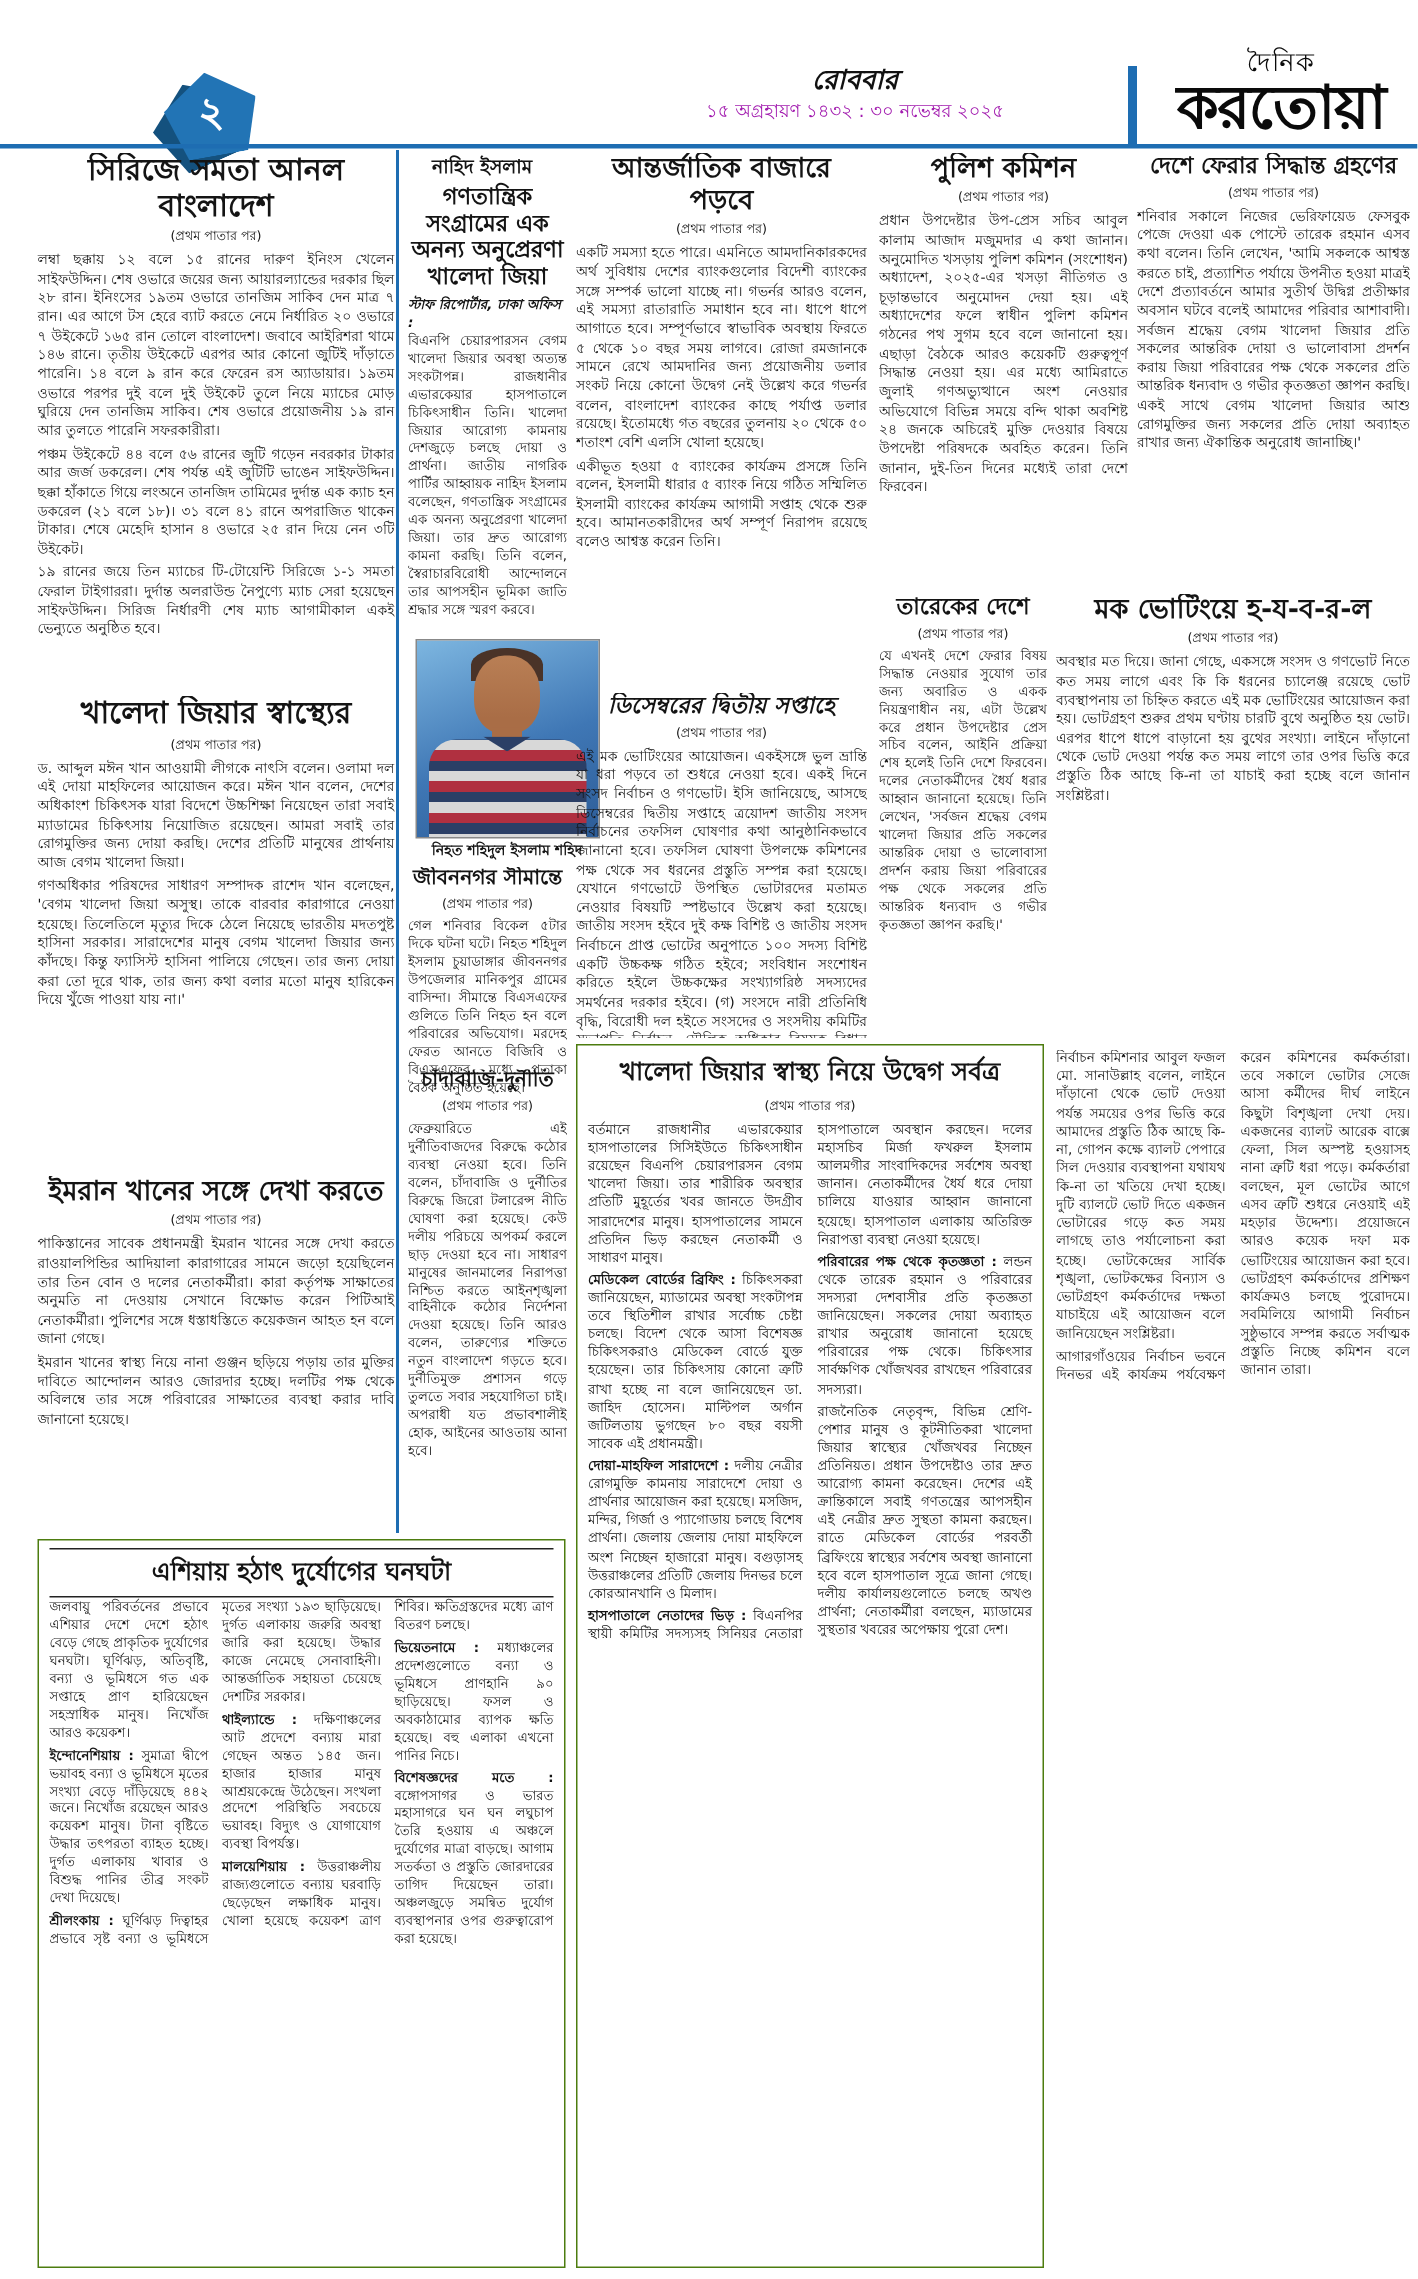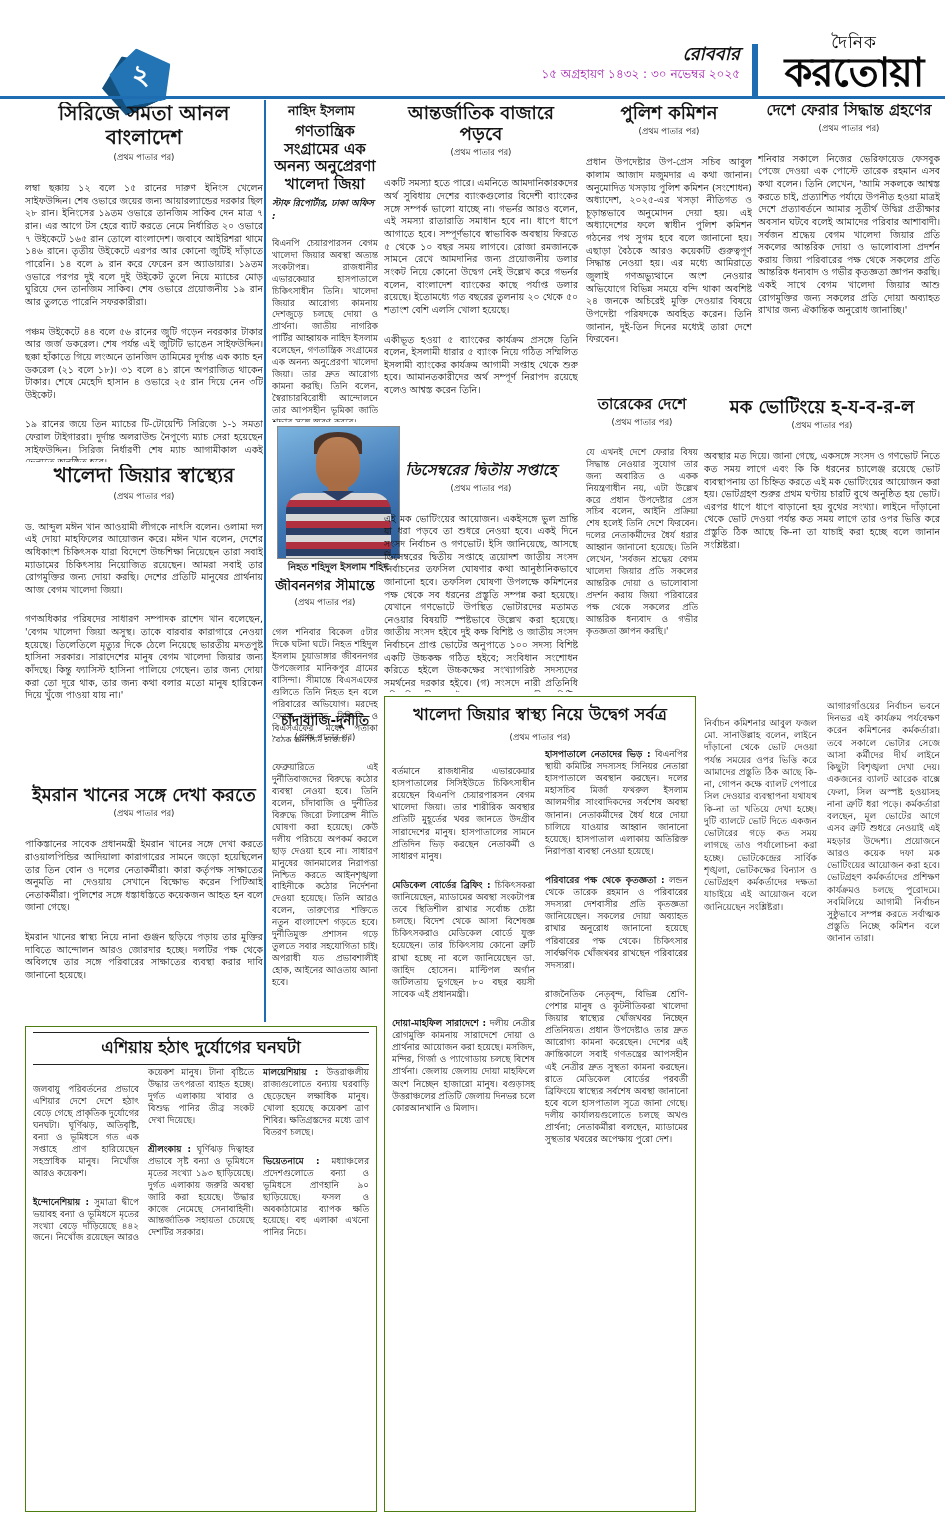--- a/index.html
+++ b/index.html
@@ -10,36 +10,36 @@
   }
   
   .masthead-rule{position:absolute;left:0;top:96px;width:945px;height:3px;background:#1e6db2;}
   .pagenum-wrap{position:absolute;left:100px;top:46px;width:78px;height:66px;}
   .pent{position:absolute;width:62px;height:56px;
     clip-path:polygon(50% 0,100% 38%,82% 100%,18% 100%,0 38%);}
   .pent.back{left:2px;top:8px;background:#14517e;transform:rotate(-24deg);}
   .pent.front{left:10px;top:2px;background:#2274b5;transform:rotate(-10deg);
     display:flex;align-items:center;justify-content:center;}
   .pent.front span{color:#fff;font-size:27px;font-weight:bold;transform:rotate(10deg);}
-  .dateblock{position:absolute;left:400px;top:44px;width:340px;text-align:right;line-height:1.15;}
+  .dateblock{position:absolute;left:400px;top:44px;width:340px;text-align:center;line-height:1.15;}
   .weekday{font-size:18px;font-weight:bold;font-style:italic;color:#111;}
   .dateline{font-size:12px;color:#a21caf;margin-top:3px;}
   .mast-vbar{position:absolute;left:752px;top:44px;width:6px;height:54px;background:#1e6db2;}
   .logoblock{position:absolute;left:766px;top:34px;width:176px;text-align:center;color:#0a0a0a;}
   .logo-top{font-size:17px;font-weight:normal;letter-spacing:1px;line-height:1;}
   .logo-main{font-size:40px;font-weight:bold;line-height:1.05;letter-spacing:-1px;}
   
   .art{position:absolute;overflow:hidden;}
   .hl{font-weight:bold;text-align:center;margin:0 0 2px;line-height:1.18;}
   .hl-xl{font-size:20px;}  .hl-lg{font-size:18px;}  .hl-md{font-size:15px;} .hl-sm{font-size:13.5px;}
   .cont{font-size:8.5px;text-align:center;margin:0 0 3px;}
   .kicker{font-size:12.5px;font-weight:bold;margin:0 16px 1px;}
   .byline{font-size:9px;font-weight:bold;font-style:italic;margin:0 0 2px;}
   .body{font-size:9.3px;line-height:1.36;text-align:justify;}
-  .body p{margin:17px 0 3px;}
+  .body p{margin:0 0 3px;}
   .cols2{column-count:2;column-gap:10px;}
   .cols3{column-count:3;column-gap:9px;}
   .vdiv{position:absolute;left:264px;top:100px;width:2px;height:922px;background:#1e6db2;}
   
   .boxed{border:1px solid #4d7c0f;padding:5px 7px;box-sizing:border-box;background:#fff;}
   .boxhl{font-weight:bold;text-align:center;font-size:16.5px;margin:0 0 2px;padding:2px 0;
          border-top:1.5px solid #222;border-bottom:1.5px solid #222;}
   .boxhl.noline{border:none;padding:0;}
   .runin{font-weight:bold;}
   
@@ -108,22 +108,24 @@
     <p>ইমরান খানের স্বাস্থ্য নিয়ে নানা গুঞ্জন ছড়িয়ে পড়ায় তার মুক্তির দাবিতে আন্দোলন আরও জোরদার হচ্ছে। দলটির পক্ষ থেকে অবিলম্বে তার সঙ্গে পরিবারের সাক্ষাতের ব্যবস্থা করার দাবি জানানো হয়েছে।</p>
   </div>
 </div>
 
 <div class="art boxed" style="left:25px;top:1026px;width:352px;height:486px;">
   <div class="boxhl">এশিয়ায় হঠাৎ দুর্যোগের ঘনঘটা</div>
   <div class="body cols3" style="font-size:8.8px;">
     <p>জলবায়ু পরিবর্তনের প্রভাবে এশিয়ার দেশে দেশে হঠাৎ বেড়ে গেছে প্রাকৃতিক দুর্যোগের ঘনঘটা। ঘূর্ণিঝড়, অতিবৃষ্টি, বন্যা ও ভূমিধসে গত এক সপ্তাহে প্রাণ হারিয়েছেন সহস্রাধিক মানুষ। নিখোঁজ আরও কয়েকশ।</p>
     <p><span class="runin">ইন্দোনেশিয়ায় :</span> <span>সুমাত্রা দ্বীপে ভয়াবহ বন্যা ও ভূমিধসে মৃতের সংখ্যা বেড়ে দাঁড়িয়েছে ৪৪২ জনে। নিখোঁজ রয়েছেন আরও কয়েকশ মানুষ। টানা বৃষ্টিতে উদ্ধার তৎপরতা ব্যাহত হচ্ছে। দুর্গত এলাকায় খাবার ও বিশুদ্ধ পানির তীব্র সংকট দেখা দিয়েছে।</span></p>
     <p><span class="runin">শ্রীলংকায় :</span> <span>ঘূর্ণিঝড় দিত্বাহর প্রভাবে সৃষ্ট বন্যা ও ভূমিধসে মৃতের সংখ্যা ১৯৩ ছাড়িয়েছে। দুর্গত এলাকায় জরুরি অবস্থা জারি করা হয়েছে। উদ্ধার কাজে নেমেছে সেনাবাহিনী। আন্তর্জাতিক সহায়তা চেয়েছে দেশটির সরকার।</span></p>
+    <p><span class="runin">থাইল্যান্ডে :</span> <span>দক্ষিণাঞ্চলের আট প্রদেশে বন্যায় মারা গেছেন অন্তত ১৪৫ জন। হাজার হাজার মানুষ আশ্রয়কেন্দ্রে উঠেছেন। সংখলা প্রদেশে পরিস্থিতি সবচেয়ে ভয়াবহ। বিদ্যুৎ ও যোগাযোগ ব্যবস্থা বিপর্যস্ত।</span></p>
     <p><span class="runin">মালয়েশিয়ায় :</span> <span>উত্তরাঞ্চলীয় রাজ্যগুলোতে বন্যায় ঘরবাড়ি ছেড়েছেন লক্ষাধিক মানুষ। খোলা হয়েছে কয়েকশ ত্রাণ শিবির। ক্ষতিগ্রস্তদের মধ্যে ত্রাণ বিতরণ চলছে।</span></p>
     <p><span class="runin">ভিয়েতনামে :</span> <span>মধ্যাঞ্চলের প্রদেশগুলোতে বন্যা ও ভূমিধসে প্রাণহানি ৯০ ছাড়িয়েছে। ফসল ও অবকাঠামোর ব্যাপক ক্ষতি হয়েছে। বহু এলাকা এখনো পানির নিচে।</span></p>
+    <p><span class="runin">বিশেষজ্ঞদের মতে :</span> <span>বঙ্গোপসাগর ও ভারত মহাসাগরে ঘন ঘন লঘুচাপ তৈরি হওয়ায় এ অঞ্চলে দুর্যোগের মাত্রা বাড়ছে। আগাম সতর্কতা ও প্রস্তুতি জোরদারের তাগিদ দিয়েছেন তারা। অঞ্চলজুড়ে সমন্বিত দুর্যোগ ব্যবস্থাপনার ওপর গুরুত্বারোপ করা হয়েছে।</span></p>
   </div>
 </div>
 
 <div class="art" style="left:272px;top:102px;width:106px;height:320px;">
   <div class="kicker">নাহিদ ইসলাম</div>
   <div class="hl hl-md" style="text-align:center;">গণতান্ত্রিক সংগ্রামের এক অনন্য অনুপ্রেরণা খালেদা জিয়া</div>
   <div class="byline">স্টাফ রিপোর্টার, ঢাকা অফিস :</div>
   <div class="body" style="font-size:8.8px;">
     <p>বিএনপি চেয়ারপারসন বেগম খালেদা জিয়ার অবস্থা অত্যন্ত সংকটাপন্ন। রাজধানীর এভারকেয়ার হাসপাতালে চিকিৎসাধীন তিনি। খালেদা জিয়ার আরোগ্য কামনায় দেশজুড়ে চলছে দোয়া ও প্রার্থনা। জাতীয় নাগরিক পার্টির আহ্বায়ক নাহিদ ইসলাম বলেছেন, গণতান্ত্রিক সংগ্রামের এক অনন্য অনুপ্রেরণা খালেদা জিয়া। তার দ্রুত আরোগ্য কামনা করছি। তিনি বলেন, স্বৈরাচারবিরোধী আন্দোলনে তার আপসহীন ভূমিকা জাতি শ্রদ্ধার সঙ্গে স্মরণ করবে।</p>
   </div>

